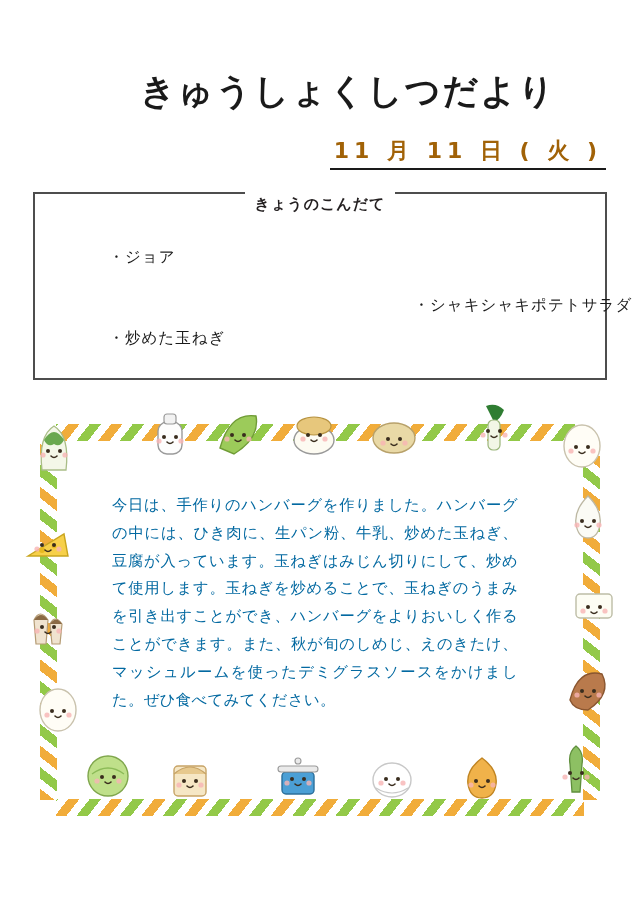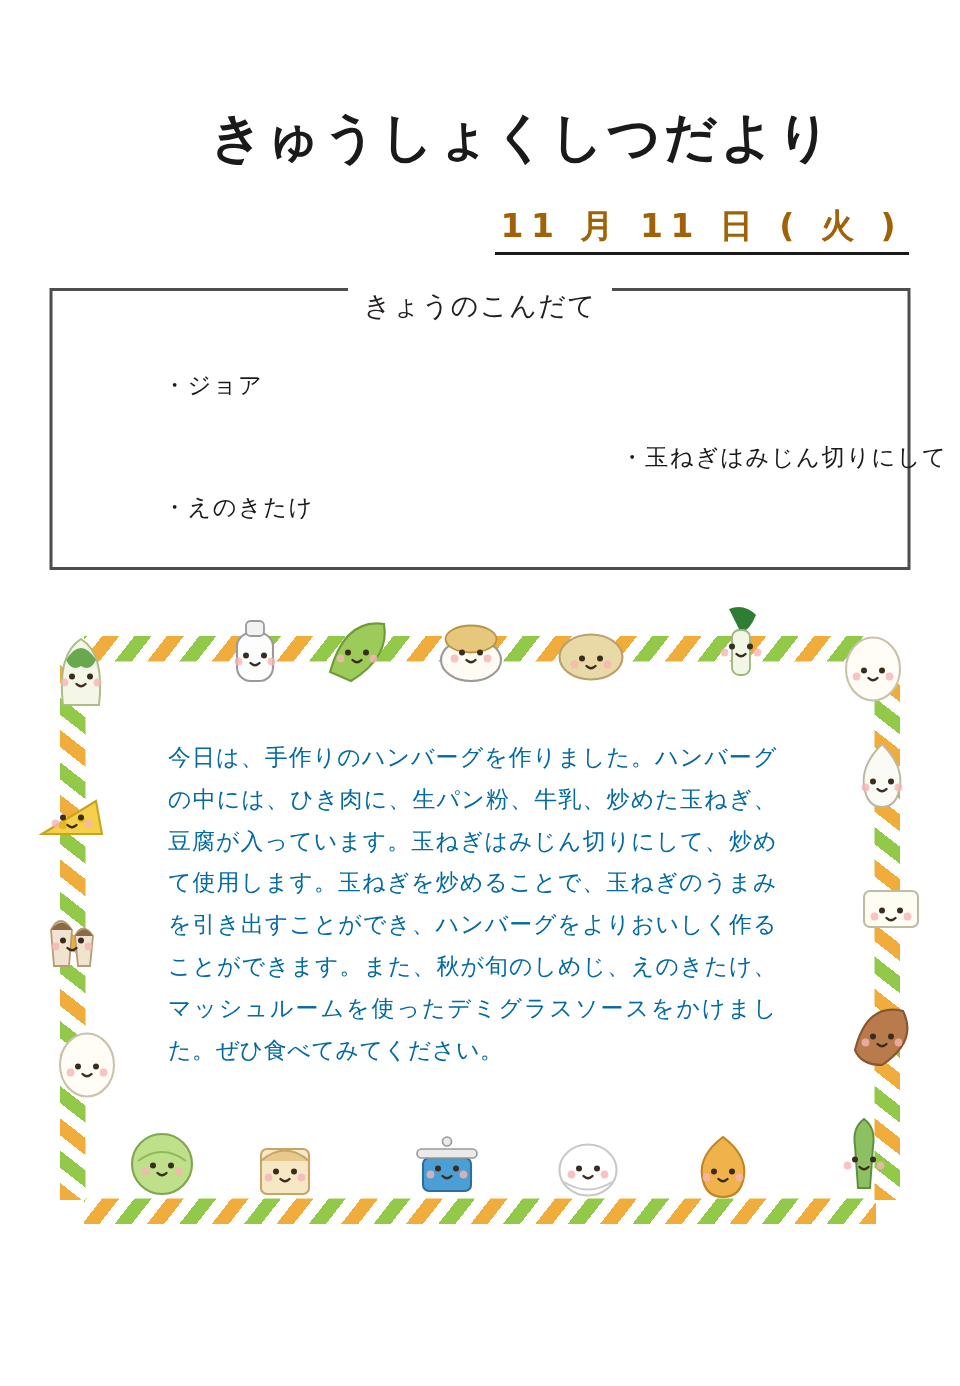--- a/index.html
+++ b/index.html
@@ -68,22 +68,22 @@
     width: 574px;
     height: 24px;
     display: flex;
     align-items: center;
     justify-content: center;
   }
   .menu-heading {
     background: #ffffff;
     padding: 16px 10px;
     font-family: "DejaVu Sans", sans-serif;
-    font-size: 18px;
-    font-weight: normal;
+    font-size: 15px;
+    font-weight: bold;
     letter-spacing: 1px;
     transform: translateY(0px);
   }
   .menu-cols {
     position: absolute;
     left: 33px;
     top: 226px;
     width: 620px;
     height: 150px;
     display: flex;
@@ -192,30 +192,30 @@
   <div class="menu-heading-wrap">
     <span class="menu-heading">きょうのこんだて</span>
   </div>
 
   <div class="menu-cols">
     <div class="menu-col left">
       <div class="menu-item">
         <span>・ジョア</span>
       </div>
       <div class="menu-item">
-        <span>・えのきたけ</span>
+        <span>・炒めた玉ねぎ</span>
       </div>
       <div class="menu-item">
         <span>・ハンバーグ</span>
         <span class="sub">きのこソースがけ</span>
       </div>
     </div>
     <div class="menu-col right">
       <div class="menu-item">
-        <span>・玉ねぎはみじん切りにして</span>
+        <span>・シャキシャキポテトサラダ</span>
       </div>
     </div>
   </div>
 
   <div class="frame">
     <div class="frame-inner-bg"></div>
     <div class="ribbon top"></div>
     <div class="ribbon bottom"></div>
     <div class="ribbon left"></div>
     <div class="ribbon right"></div>

